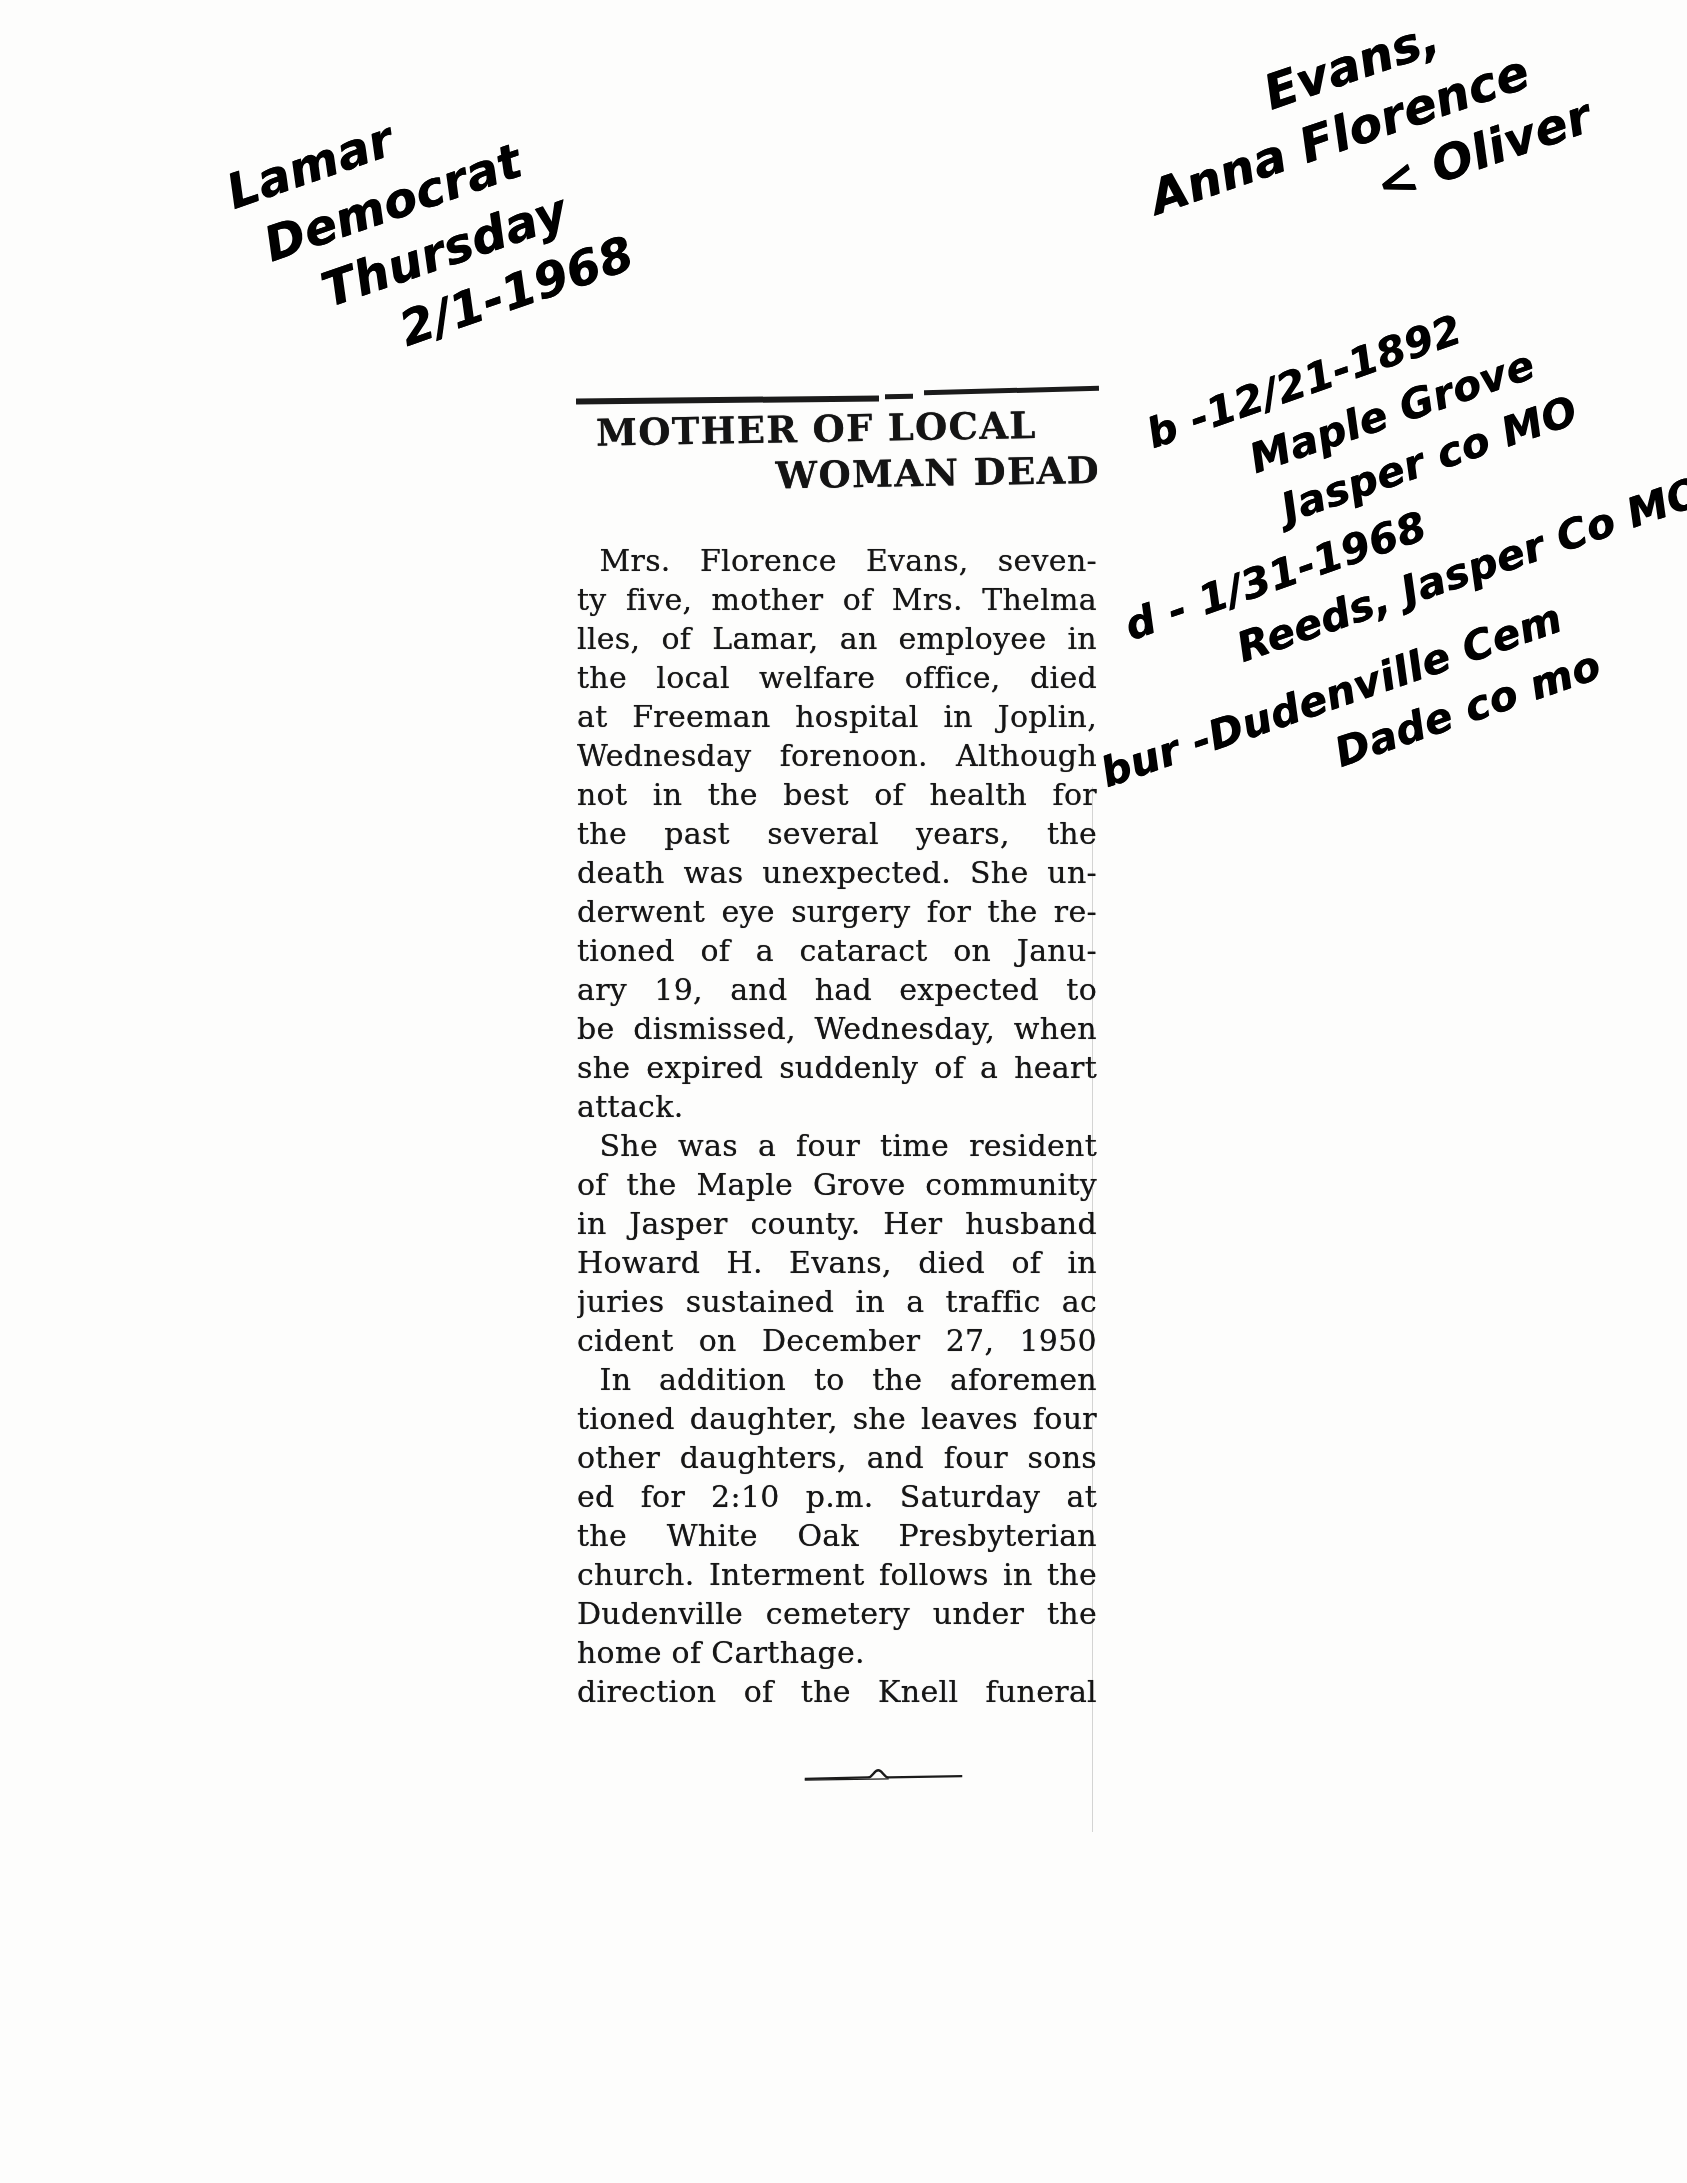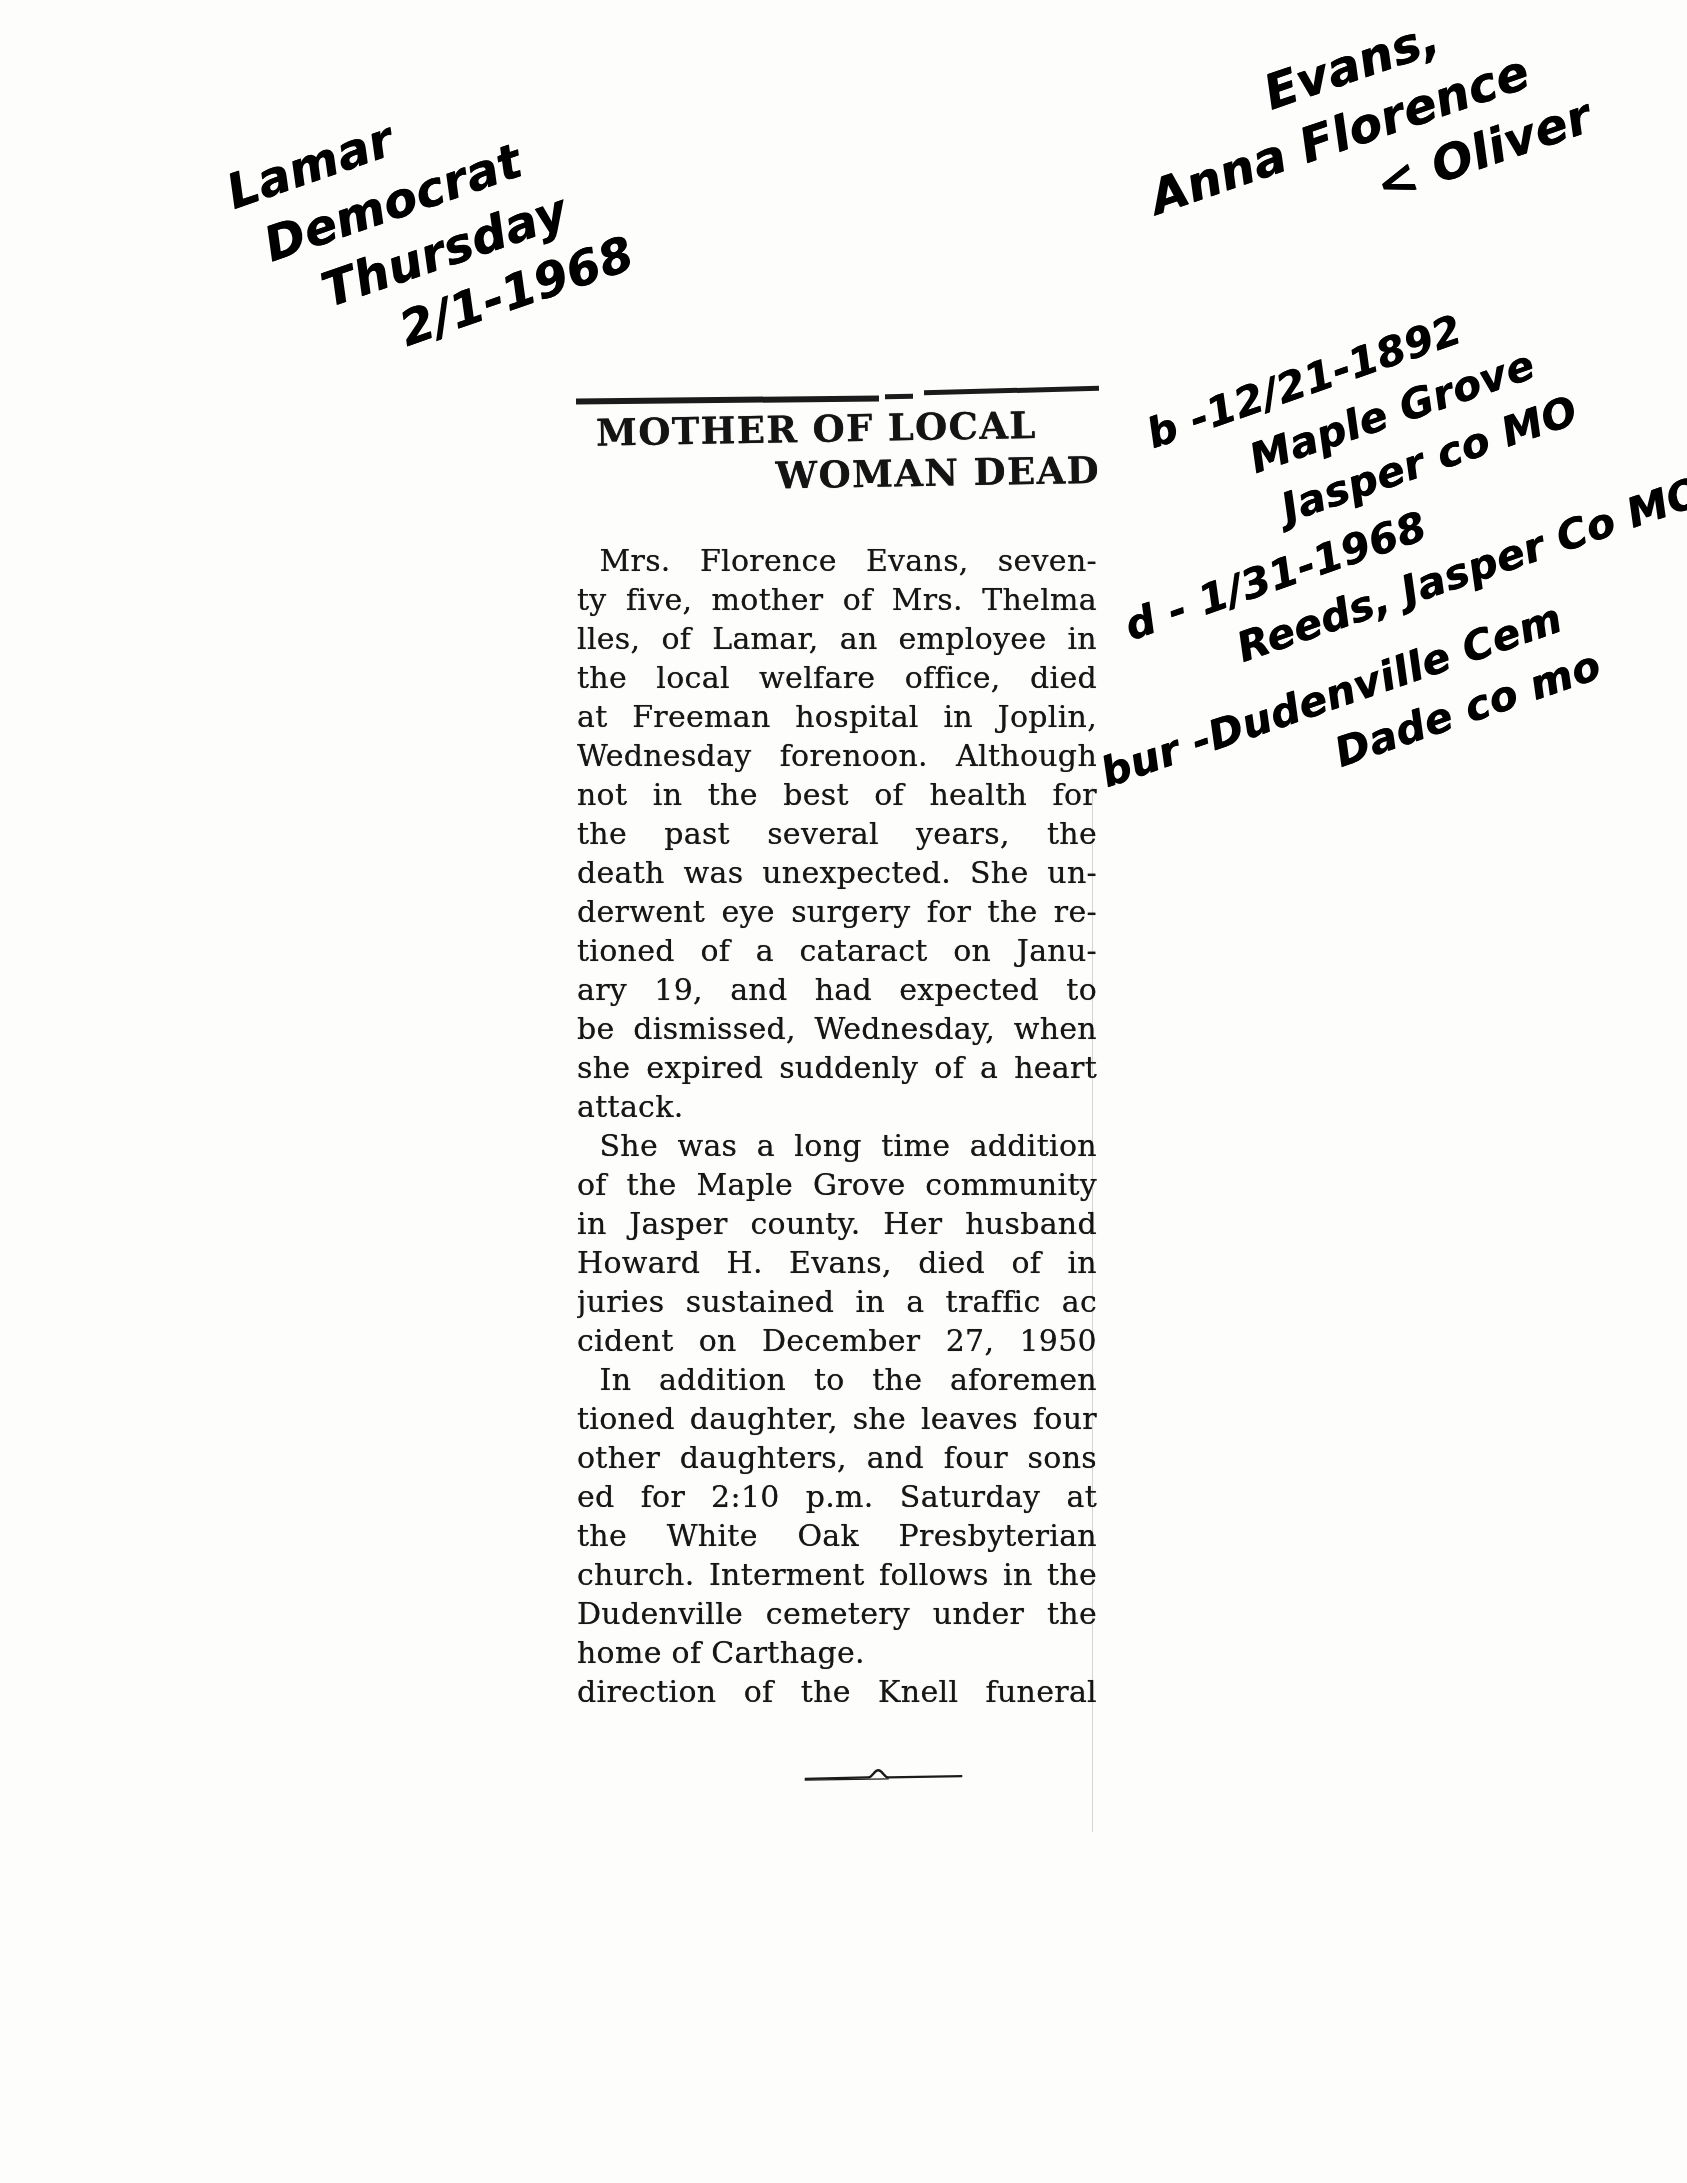--- a/index.html
+++ b/index.html
@@ -93,21 +93,21 @@
   <div class="bl">not in the best of health for</div>
   <div class="bl">the past several years, the</div>
   <div class="bl">death was unexpected. She un-</div>
   <div class="bl">derwent eye surgery for the re-</div>
   <div class="bl">tioned of a cataract on Janu-</div>
   <div class="bl">ary 19, and had expected to</div>
   <div class="bl">be dismissed, Wednesday, when</div>
   <div class="bl">she expired suddenly of a heart</div>
   <div class="bl no-just">attack.</div>
 
-  <div class="bl p-first">She was a long time addition</div>
+  <div class="bl p-first">She was a four time resident</div>
   <div class="bl">of the Maple Grove community</div>
   <div class="bl">in Jasper county. Her husband</div>
   <div class="bl">Howard H. Evans, died of in</div>
   <div class="bl">juries sustained in a traffic ac</div>
   <div class="bl">cident on December 27, 1950</div>
 
   <div class="bl p-first">In addition to the aforemen</div>
   <div class="bl">tioned daughter, she leaves four</div>
   <div class="bl">other daughters, and four sons</div>
 

